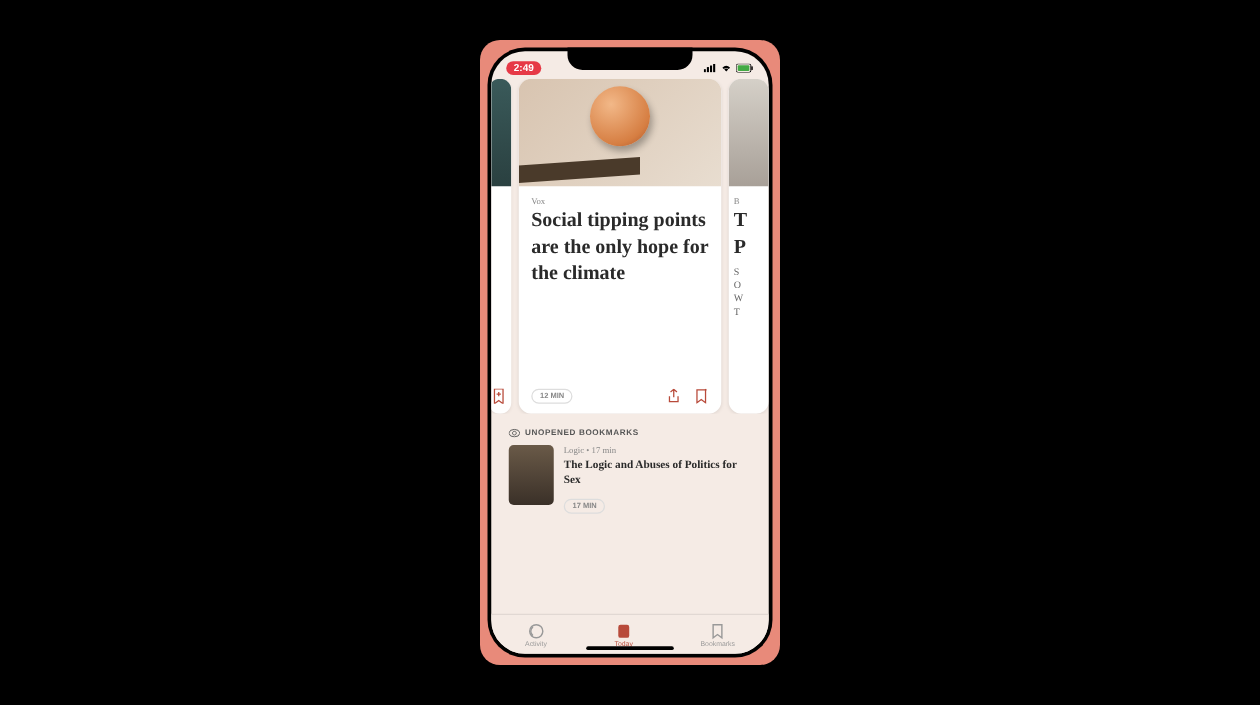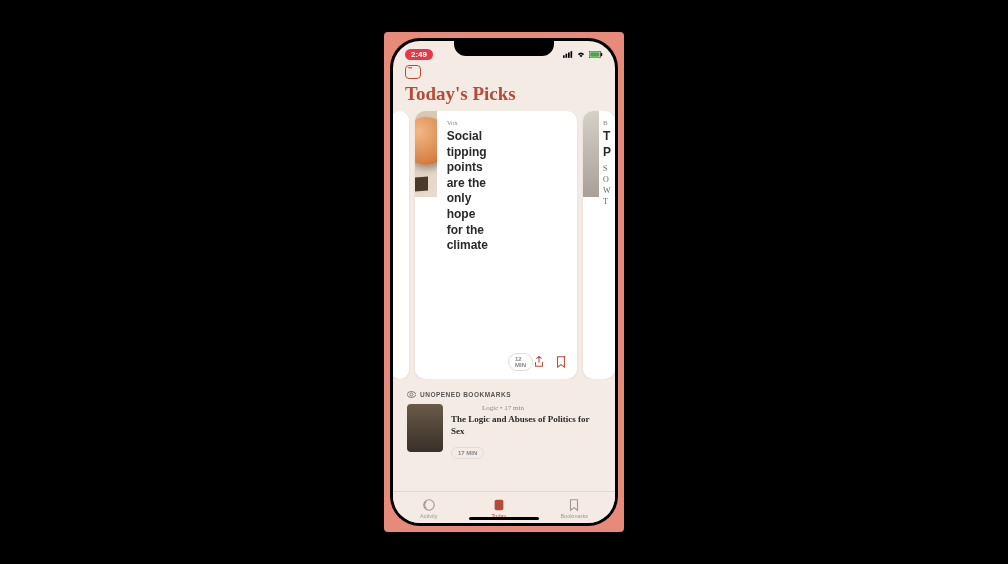--- a/index.html
+++ b/index.html
@@ -10,21 +10,21 @@
     display: flex;
     align-items: center;
     justify-content: center;
     font-family: -apple-system, Georgia, serif;
     overflow: hidden;
   }
   .phone-frame {
     width: 240px;
     height: 500px;
     background: #e88a7a;
-    border-radius: 4px;
+    border-radius: 16px;
     padding: 6px;
     position: relative;
     box-shadow: 0 0 20px rgba(0,0,0,0.5);
   }
   .phone-inner {
     width: 100%;
     height: 100%;
     background: #000;
     border-radius: 30px;
     padding: 3px;
@@ -105,21 +105,21 @@
     gap: 6px;
     padding: 0 0 0 0;
     overflow: hidden;
     height: 268px;
   }
   .card {
     background: #fff;
     border-radius: 10px;
     overflow: hidden;
     display: flex;
-    flex-direction: row;
+    flex-direction: column;
     flex-shrink: 0;
     box-shadow: 0 1px 3px rgba(0,0,0,0.08);
   }
   .card.peek-left {
     width: 18px;
     margin-left: -2px;
   }
   .card.main {
     width: 162px;
   }
@@ -165,22 +165,22 @@
     display: flex;
     flex-direction: column;
   }
   .source {
     font-size: 7px;
     color: #888;
     font-family: Georgia, serif;
     margin-bottom: 2px;
   }
   .card-title {
-    font-family: Liberation Sans, sans-serif;
-    font-size: 12px;
+    font-family: Liberation Serif, serif;
+    font-size: 16px;
     font-weight: 700;
     color: #2a2a2a;
     line-height: 1.3;
     margin-bottom: 4px;
   }
   .card-excerpt {
     font-family: Georgia, serif;
     font-size: 8px;
     color: #666;
     line-height: 1.35;
@@ -234,21 +234,20 @@
     flex-shrink: 0;
   }
   .bookmark-body {
     flex: 1;
     font-family: Georgia, serif;
   }
   .bookmark-meta {
     font-size: 7px;
     color: #888;
     margin-bottom: 2px;
-    margin-left: 31px;
   }
   .bookmark-title {
     font-size: 9px;
     font-weight: 700;
     color: #2a2a2a;
     line-height: 1.3;
     margin-bottom: 4px;
   }
   .tab-bar {
     margin-top: auto;
@@ -307,24 +306,20 @@
               <path d="M6 8 L4 6 Q6 4 8 6 Z M2 4 Q6 0 10 4 L8.5 5.5 Q6 3 3.5 5.5 Z" fill="#000"></path>
             </svg>
           <svg width="14" height="7" viewBox="0 0 18 9">
               <rect x="0" y="0" width="15" height="9" rx="2" fill="none" stroke="#000" stroke-width="1"></rect>
               <rect x="1.5" y="1.5" width="12" height="6" rx="1" fill="#4a4"></rect>
               <rect x="15.5" y="2.5" width="1.5" height="4" rx="0.7" fill="#000"></rect>
             </svg>
         </div>
       </div>
 
-      <div class="header">
-        <div class="chat-icon"></div>
-        <h1 class="page-title">Today's Picks</h1>
-      </div>
 
       <div class="carousel">
         <div class="card peek-left">
           <div class="card-image left-img"></div>
           <div class="card-body"></div>
           <div class="card-footer" style="padding:6px 2px 8px;">
             <svg class="action-icon" viewBox="0 0 12 14">
                 <path d="M2 0 h8 v14 l-4-3 -4 3 Z M6 3 v4 M4 5 h4" fill="none" stroke="#b84a3a" stroke-width="1.2"></path>
               </svg>
           </div>

